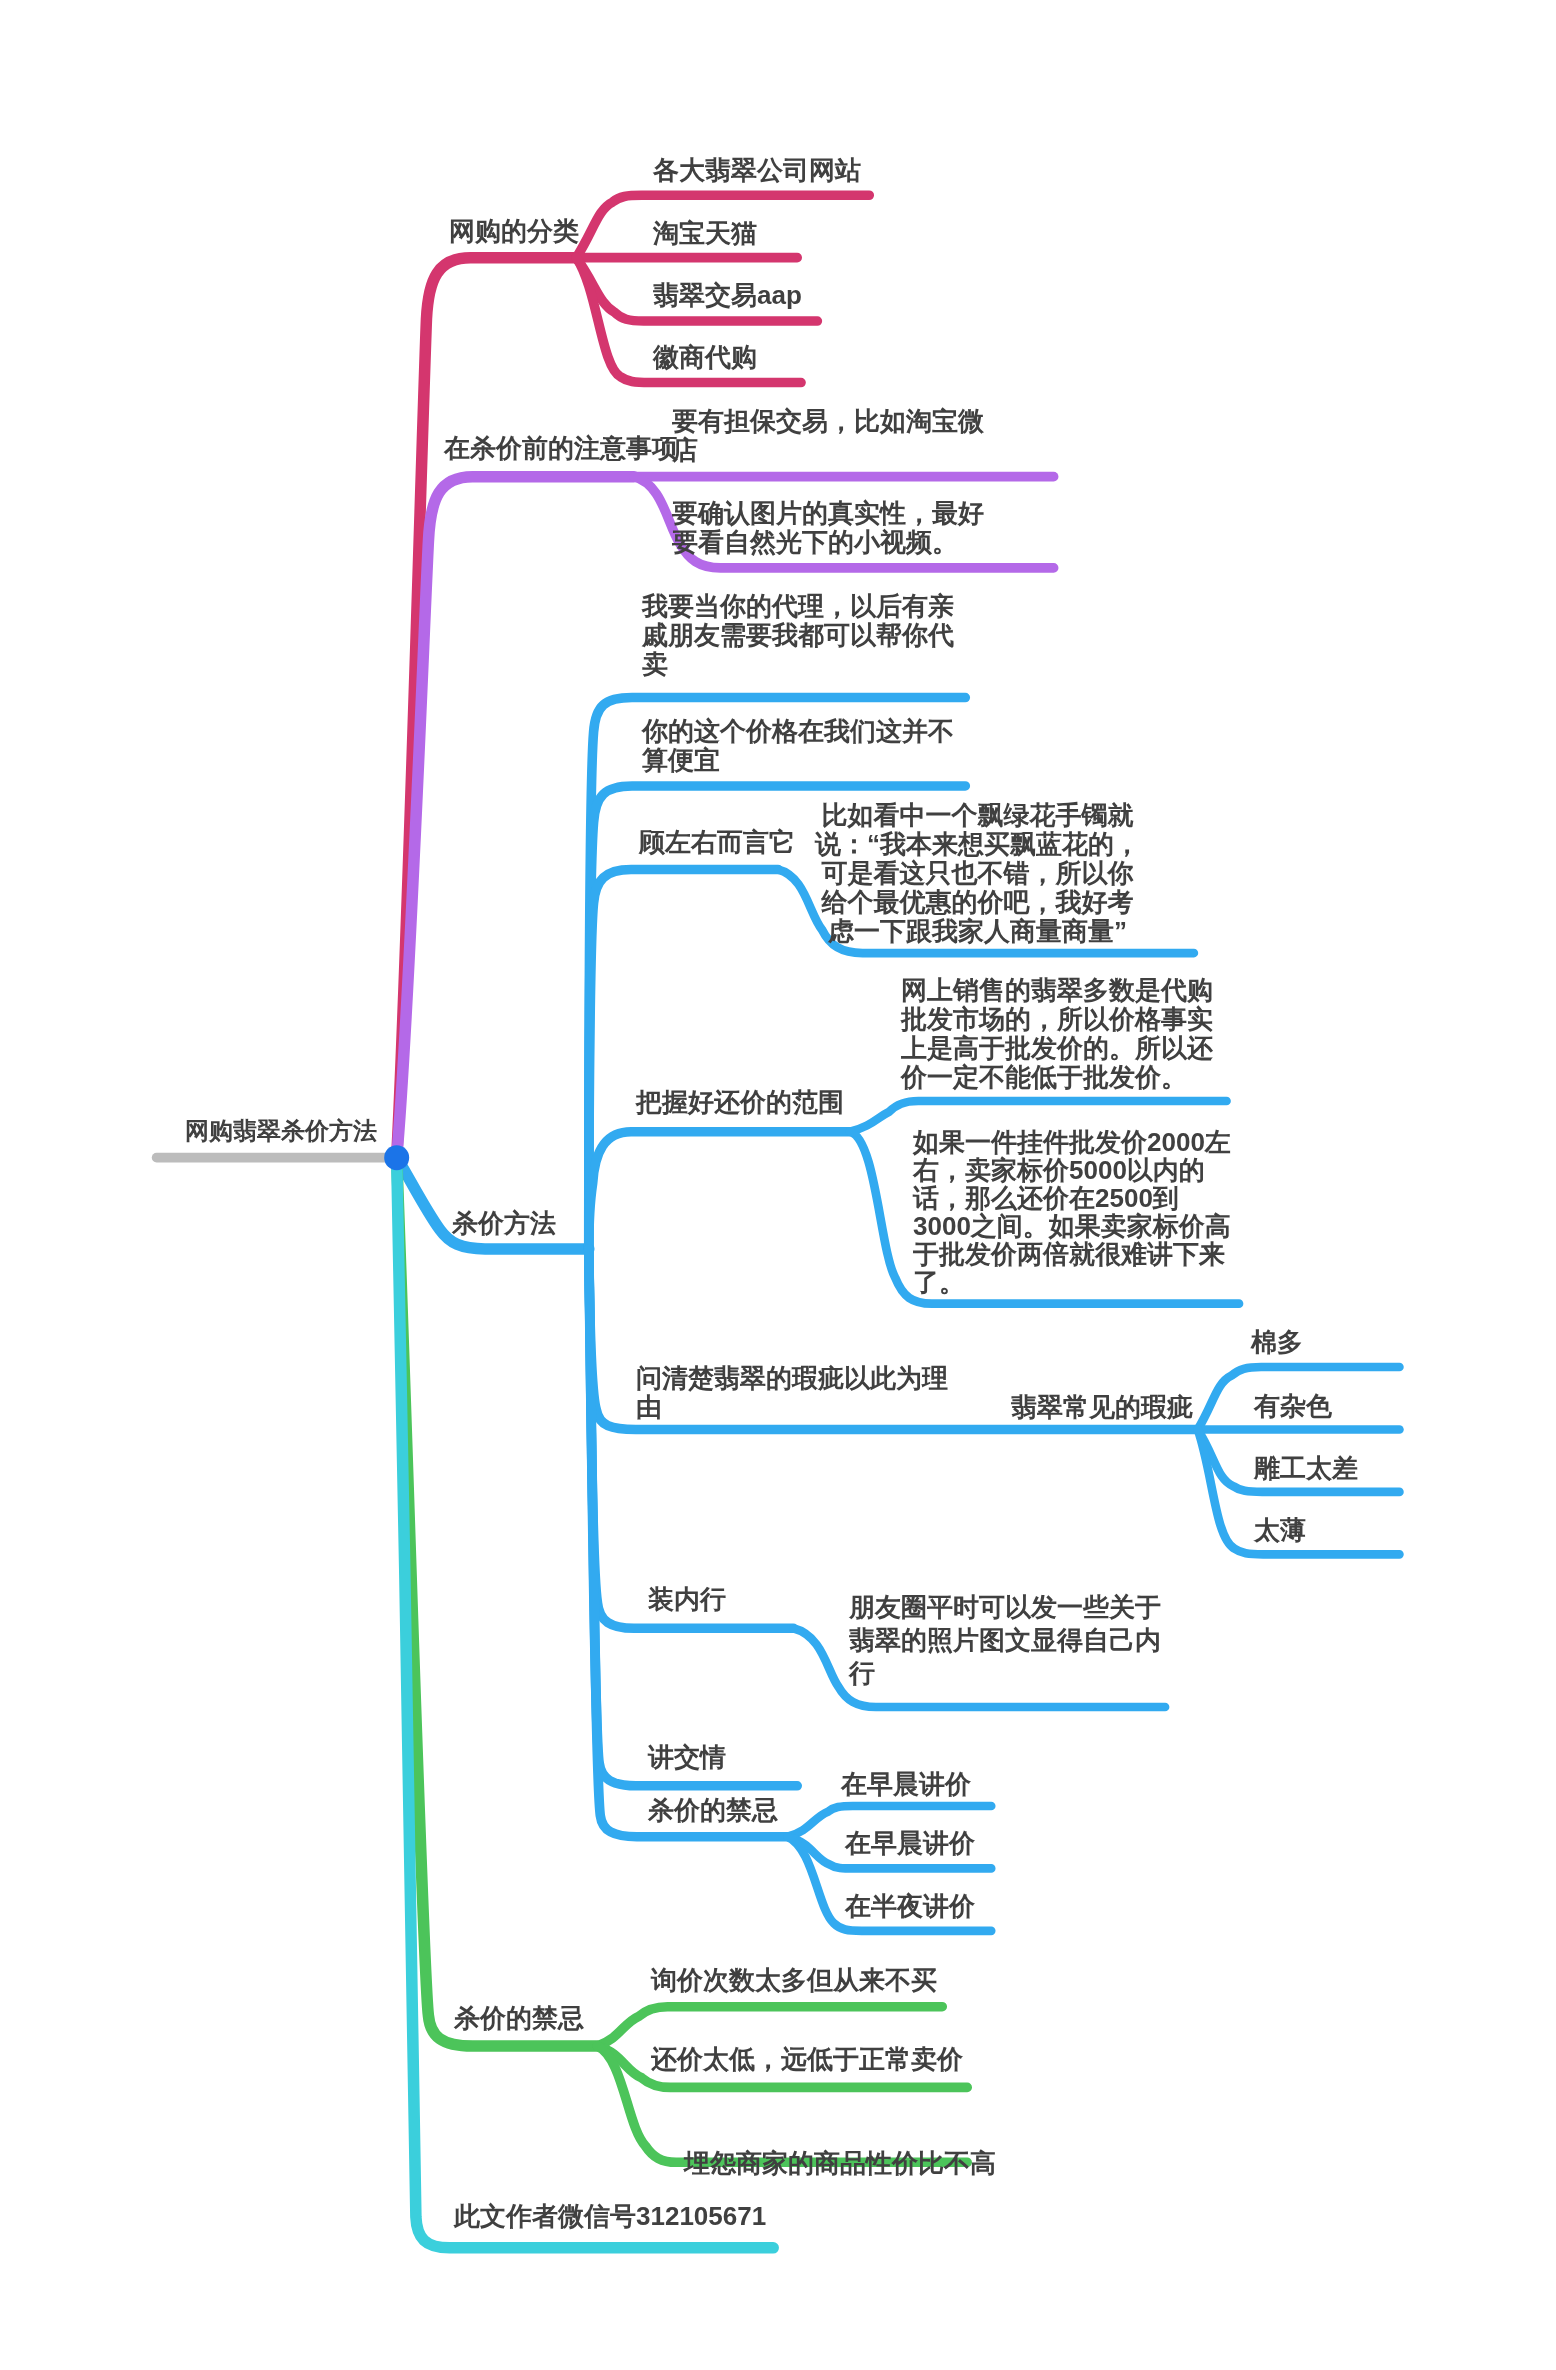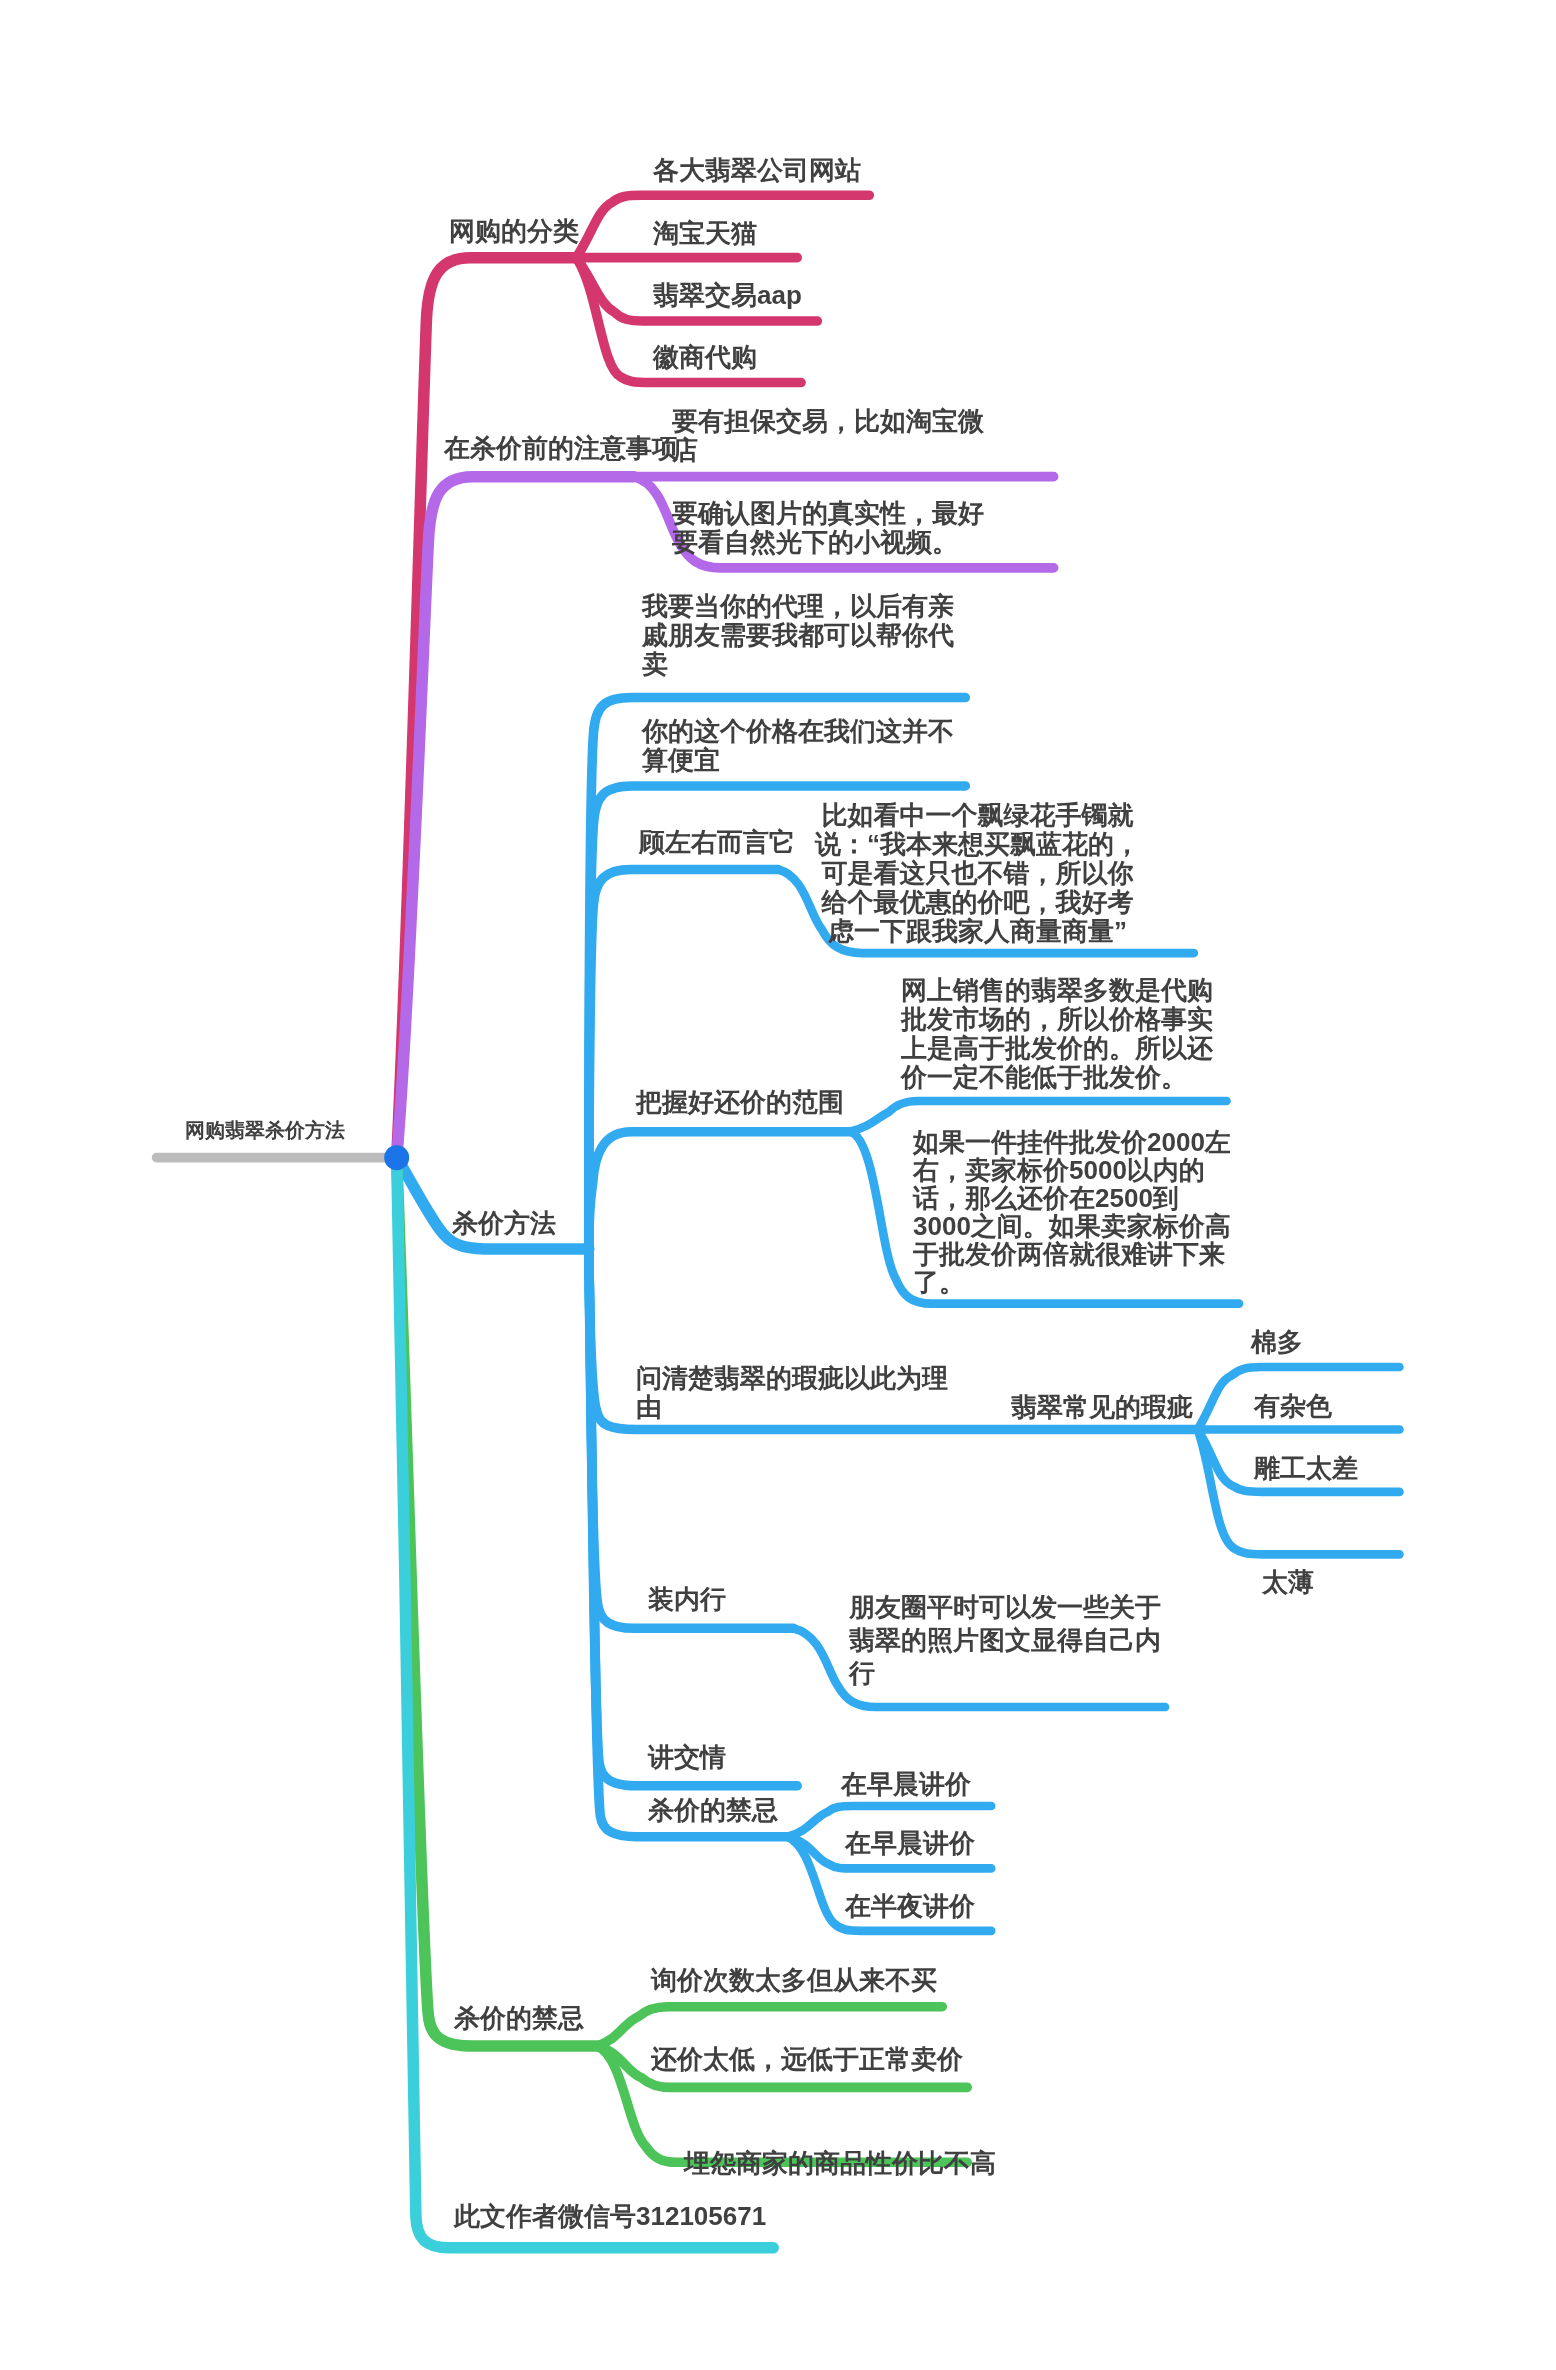--- a/index.html
+++ b/index.html
@@ -6,21 +6,21 @@
   #canvas{position:relative;width:1556px;height:2371px;background:#ffffff;overflow:hidden;
           font-family:"Liberation Sans","DejaVu Sans",sans-serif;}
   #wires{position:absolute;left:0;top:0;width:1556px;height:2371px;}
   #wires path{fill:none;stroke-linecap:round;stroke-linejoin:round;}
   .w12{stroke-width:12;}
   .w10{stroke-width:10;}
   .w9{stroke-width:9;}
   .bar{stroke-width:10;}
   .node{position:absolute;color:#404040;font-size:26px;font-weight:600;
         line-height:29px;white-space:pre-line;letter-spacing:0;cursor:default;}
-  .root-label{font-size:20px;}
+  .root-label{font-size:24px;}
 </style>
 </head>
 <body>
 
 <div id="canvas">
 
   <svg id="wires" viewBox="0 0 1620 2468">
 
     <path class="bar" d="M163,1205 L403,1205" stroke="#bcbcbc"></path>
 
@@ -101,21 +101,21 @@
 话，那么还价在2500到
 3000之间。如果卖家标价高
 于批发价两倍就很难讲下来
 了。</div>
   <div class="node" style="left:636px;top:1364px;">问清楚翡翠的瑕疵以此为理
 由</div>
   <div class="node" style="left:1011px;top:1393px;">翡翠常见的瑕疵</div>
   <div class="node" style="left:1251px;top:1328px;">棉多</div>
   <div class="node" style="left:1254px;top:1392px;">有杂色</div>
   <div class="node" style="left:1254px;top:1454px;">雕工太差</div>
-  <div class="node" style="left:1254px;top:1568px;margin-left:8px;">太薄</div>
+  <div class="node" style="left:1254px;top:1516px;">太薄</div>
   <div class="node" style="left:648px;top:1585px;">装内行</div>
   <div class="node" style="left:849px;top:1591px;line-height:33px;">朋友圈平时可以发一些关于
 翡翠的照片图文显得自己内
 行</div>
   <div class="node" style="left:648px;top:1743px;">讲交情</div>
   <div class="node" style="left:648px;top:1796px;">杀价的禁忌</div>
   <div class="node" style="left:841px;top:1770px;">在早晨讲价</div>
   <div class="node" style="left:845px;top:1829px;">在早晨讲价</div>
   <div class="node" style="left:845px;top:1892px;">在半夜讲价</div>
 

